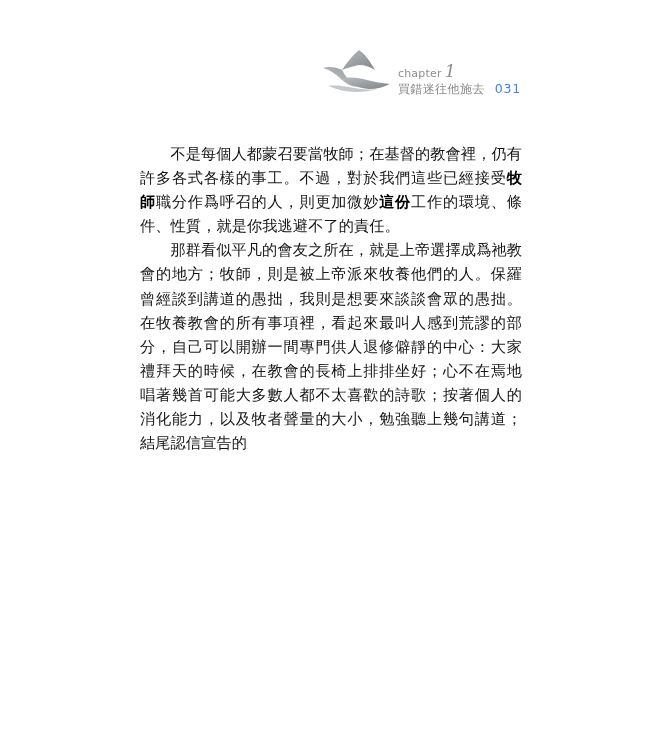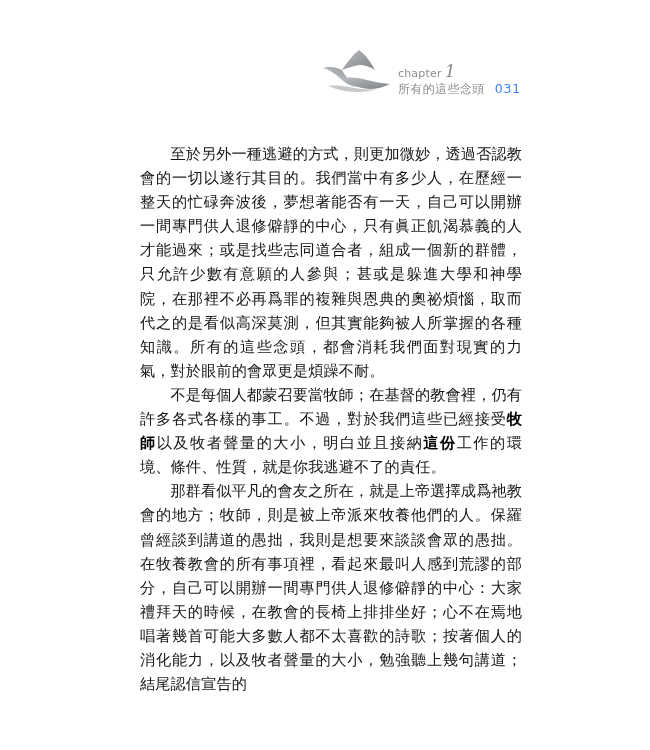--- a/index.html
+++ b/index.html
@@ -142,26 +142,25 @@
         <path d="M8 40 C16 43 26 46 36 46 C44 46 51 45 57 43 C48 44 38 43 29 41 C22 40 14 39 8 40 Z" fill="#c5c8cb"></path>
       </svg>
     </div>
 
     <div class="head-text">
       <div class="head-chapter-line">
         <span class="head-chapter-word">chapter</span>
         <span class="head-chapter-num">1</span>
       </div>
       <div class="head-bottom-line">
-        <span class="head-title">所有的這些念頭</span>
+        <span class="head-title">買錯迷往他施去</span>
         <span class="head-folio">031</span>
       </div>
     </div>
 
   </div>
 
   <div class="body-text">
-    <p class="para"><span>至於另外一種逃避的方式，則更加微妙，透過否認教會的一切以遂行其目的。我們當中有多少人，在歷經一整天的忙碌奔波後，夢想著能否有一天，自己可以開辦一間專門供人退修僻靜的中心，只有眞正飢渴慕義的人才能過來；或是找些志同道合者，組成一個新的群體，只允許少數有意願的人參與；甚或是躲進大學和神學院，在那裡不必再爲罪的複雜與恩典的奧祕煩惱，取而代之的是看似高深莫測，但其實能夠被人所掌握的各種知識。所有的這些念頭，都會消耗我們面對現實的力氣，對於眼前的會眾更是煩躁不耐。</span></p>
-    <p class="para"><span>不是每個人都蒙召要當牧師；在基督的教會裡，仍有許多各式各樣的事工。不過，對於我們這些已經接受</span><b>牧師</b><span>以及牧者聲量的大小，明白並且接納</span><b>這份</b><span>工作的環境、條件、性質，就是你我逃避不了的責任。</span></p>
+    <p class="para"><span>不是每個人都蒙召要當牧師；在基督的教會裡，仍有許多各式各樣的事工。不過，對於我們這些已經接受</span><b>牧師</b><span>職分作爲呼召的人，則更加微妙</span><b>這份</b><span>工作的環境、條件、性質，就是你我逃避不了的責任。</span></p>
     <p class="para"><span>那群看似平凡的會友之所在，就是上帝選擇成爲祂教會的地方；牧師，則是被上帝派來牧養他們的人。保羅曾經談到講道的愚拙，我則是想要來談談會眾的愚拙。在牧養教會的所有事項裡，看起來最叫人感到荒謬的部分，自己可以開辦一間專門供人退修僻靜的中心：大家禮拜天的時候，在教會的長椅上排排坐好；心不在焉地唱著幾首可能大多數人都不太喜歡的詩歌；按著個人的消化能力，以及牧者聲量的大小，勉強聽上幾句講道；結尾認信宣告的</span></p>
   </div>
 
 </div>
 
 </body></html>

